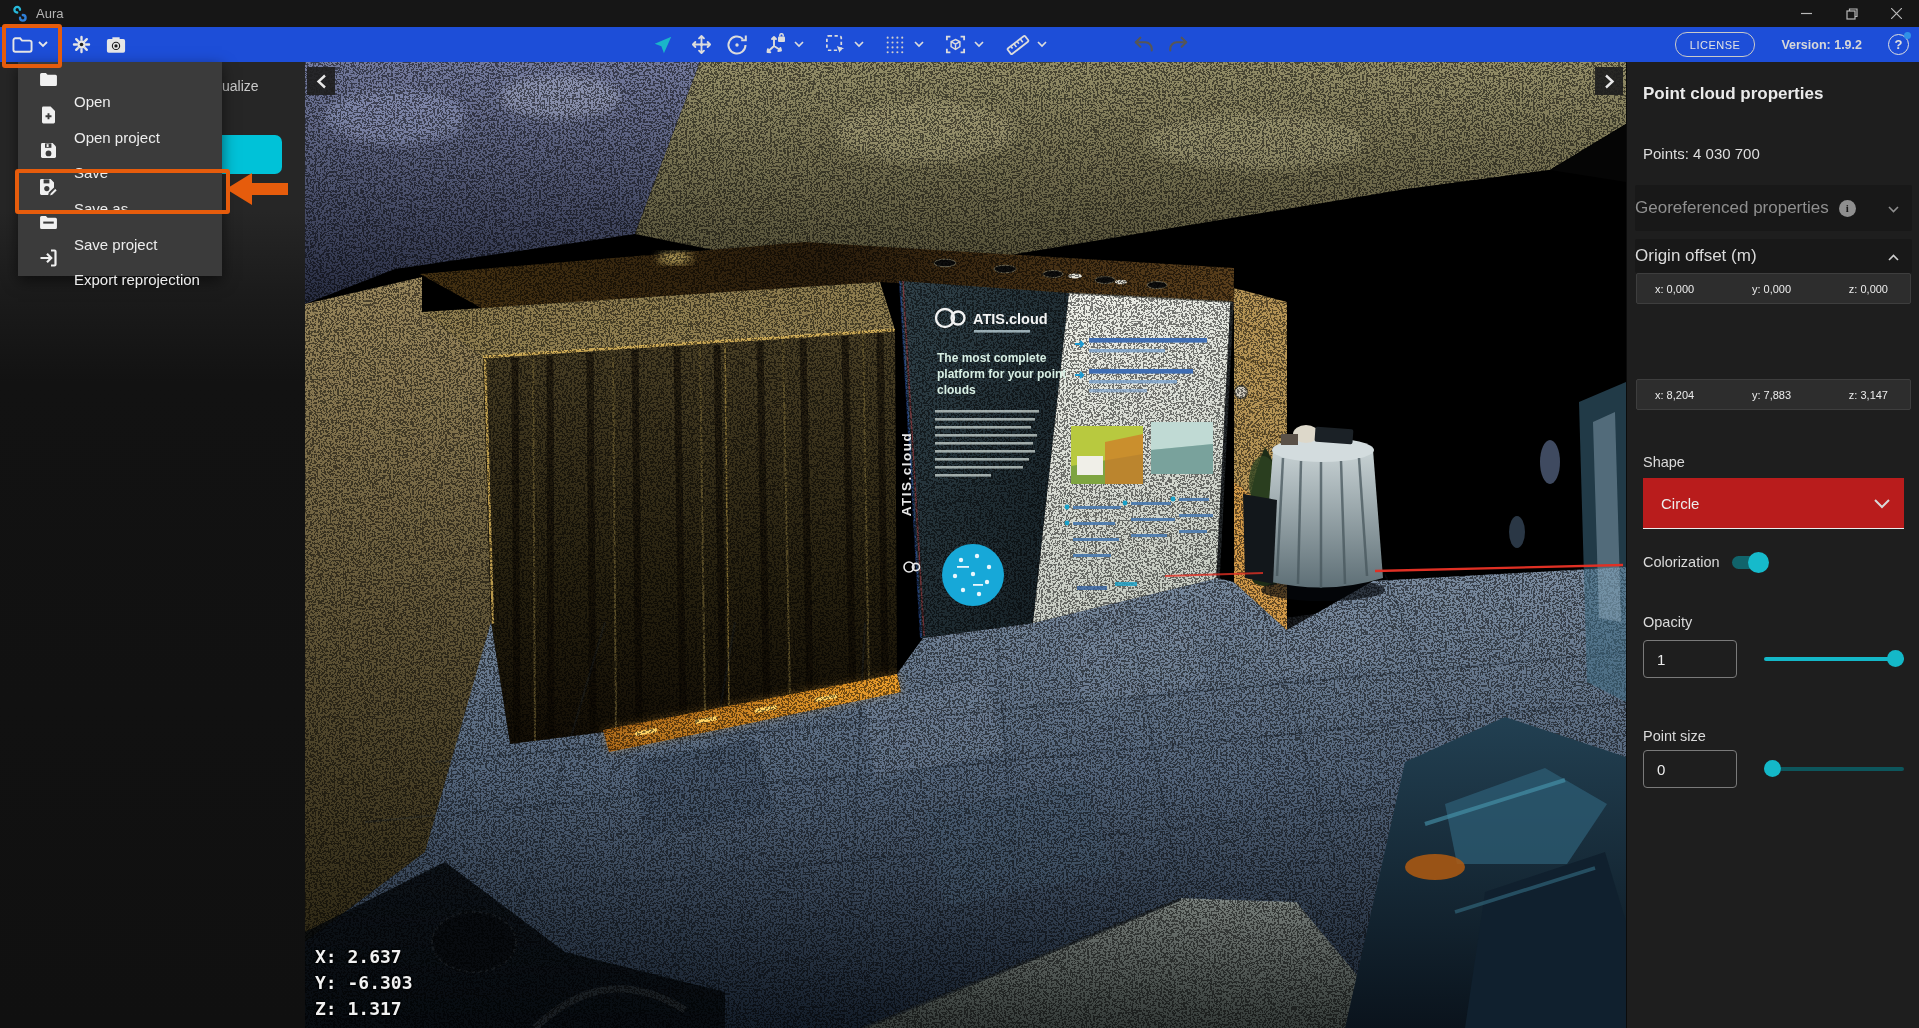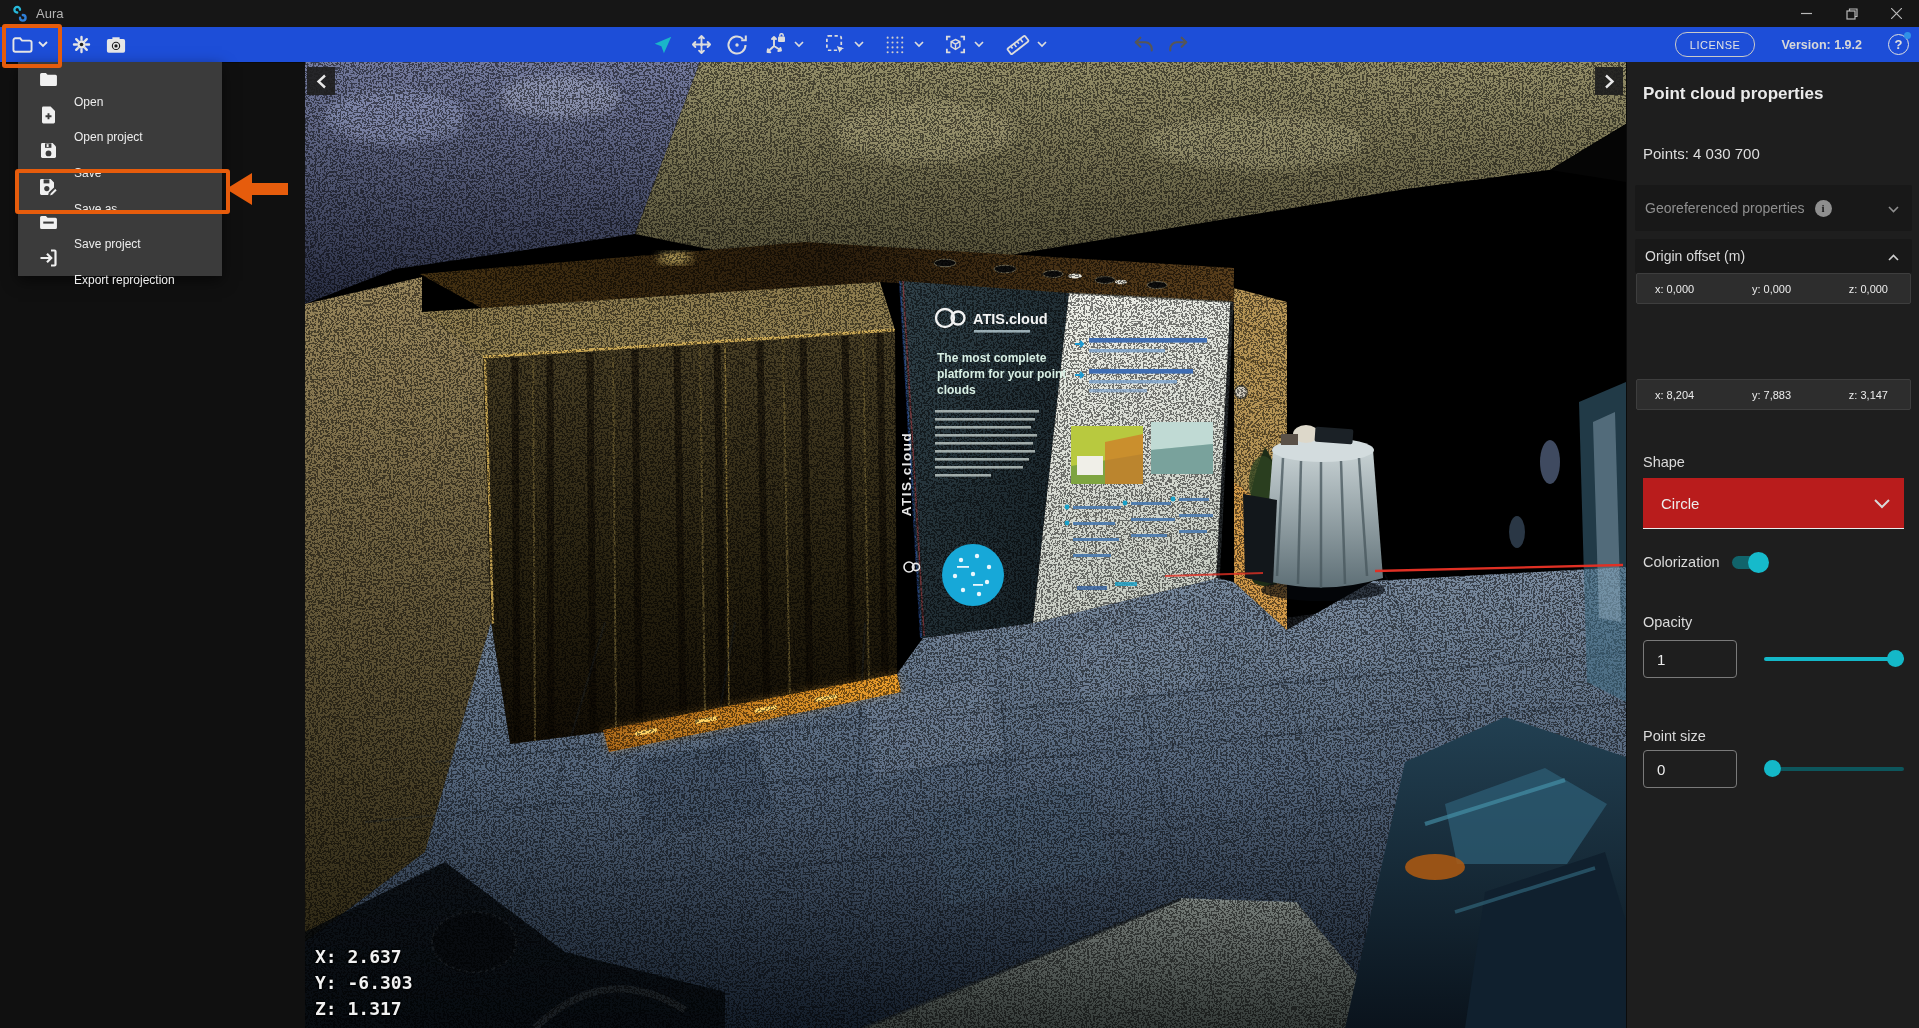--- a/index.html
+++ b/index.html
@@ -32,21 +32,21 @@
   .viewport{position:absolute;left:305px;top:62px;width:1321px;height:966px;background:#000;}
   .viewport svg.scene{position:absolute;left:0;top:0;}
   .vnav{position:absolute;top:5px;width:28px;height:28px;background:rgba(30,30,30,.92);display:flex;align-items:center;justify-content:center;}
   .coords{position:absolute;left:10px;bottom:6px;font-family:"DejaVu Sans Mono",monospace;font-size:18px;font-weight:700;
           color:#f2f2f2;line-height:26px;text-shadow:1px 1px 2px #000,-1px -1px 2px #000;}
   
   .rightpanel{position:absolute;left:1626px;top:62px;width:293px;height:966px;background:#1e1e1e;border-left:1px solid #0b0b0b;}
   .rp-title{position:absolute;left:16px;top:22px;font-size:17px;font-weight:600;color:#eaeaea;}
   .rp-points{position:absolute;left:16px;top:83px;font-size:15px;color:#dedede;}
   .rp-bar{position:absolute;left:8px;right:8px;background:#181818;display:flex;align-items:center;border-radius:2px;}
-  .rp-bar .lbl{margin-left:10px;font-size:14px;}
+  .rp-bar .lbl{font-size:17px;}
   .rp-bar .chev{position:absolute;right:13px;}
   .geo{top:123px;height:46px;color:#8f8f8f;}
   .geo .info{margin-left:10px;width:17px;height:17px;border-radius:50%;background:#8f8f8f;color:#181818;
              font-size:11px;font-weight:700;display:flex;align-items:center;justify-content:center;font-family:"Liberation Serif",serif;}
   .sec{height:34px;color:#dadada;}
   .vals{position:absolute;left:9px;right:9px;height:31px;background:#2d2d2d;border:1px solid #3e3e3e;border-radius:2px;
         display:flex;align-items:center;justify-content:space-between;padding:0 22px 0 18px;box-sizing:border-box;
         font-size:11px;color:#ececec;}
   .rp-label{position:absolute;left:16px;font-size:14.5px;color:#dadada;}
   .select{position:absolute;left:16px;right:16px;top:416px;height:50px;background:#b91c1c;border-bottom:1px solid #ededed;
@@ -59,21 +59,21 @@
   .toggle .knob{position:absolute;right:-3px;top:-4px;width:21px;height:21px;border-radius:50%;background:#16bacb;}
   .numinput{position:absolute;left:16px;width:94px;height:38px;background:transparent;border:1px solid #7a7a7a;border-radius:4px;
             color:#ececec;font-size:15px;padding:0 0 0 13px;box-sizing:border-box;font-family:"Liberation Sans",sans-serif;outline:none;}
   .slider{position:absolute;left:137px;right:16px;height:18px;}
   .slider .track{position:absolute;left:0;right:0;top:7px;height:4px;border-radius:2px;}
   .slider .knob{position:absolute;top:0;width:17px;height:17px;border-radius:50%;background:#14b8c8;}
   
   .menu{position:absolute;left:18px;top:62px;width:204px;background:#3b3b3b;box-shadow:0 5px 14px rgba(0,0,0,.55);z-index:30;}
   .mitem{height:35.6px;display:flex;align-items:center;}
   .mitem .mi{width:20px;margin:0 16px 0 20px;display:flex;align-items:center;justify-content:center;}
-  .mitem .ml{font-size:12px;color:#ededed;margin-top:44px;}
+  .mitem .ml{font-size:15px;color:#ededed;margin-top:44px;}
   
   .ann{position:absolute;border:4px solid #e65c0c;border-radius:3px;z-index:40;}
   .ann-arrow{position:absolute;z-index:40;}
 </style>
 </head>
 <body>
 
 <div class="app">
 
   <div class="titlebar">
@@ -232,20 +232,24 @@
       </div>
     </div>
 
     <div class="tright">
       <span class="pill">LICENSE</span>
       <span class="version">Version: 1.9.2</span>
       <span class="help">?<span class="dot"></span></span>
     </div>
   </div>
 
+  <div class="leftpanel">
+    <span class="lefttab">ualize</span>
+    <div class="cyanbtn"></div>
+  </div>
 
   <div class="viewport">
     <svg class="scene" width="1321" height="966" viewBox="0 0 1321 966">
       <defs>
         <linearGradient id="gCeilL" x1="0" y1="0" x2="0" y2="1">
             <stop offset="0" stop-color="#747b9e"></stop>
             <stop offset="1" stop-color="#262b3f"></stop>
           </linearGradient>
         <linearGradient id="gTop" x1="0" y1="0" x2="0" y2="1">
             <stop offset="0" stop-color="#948e68"></stop>

